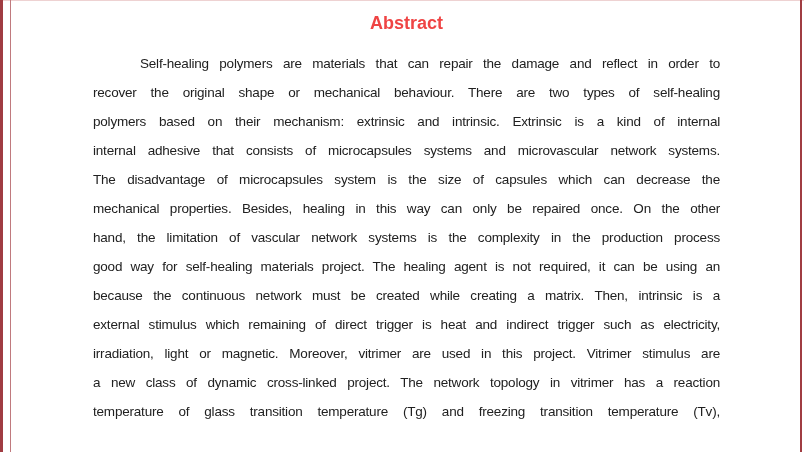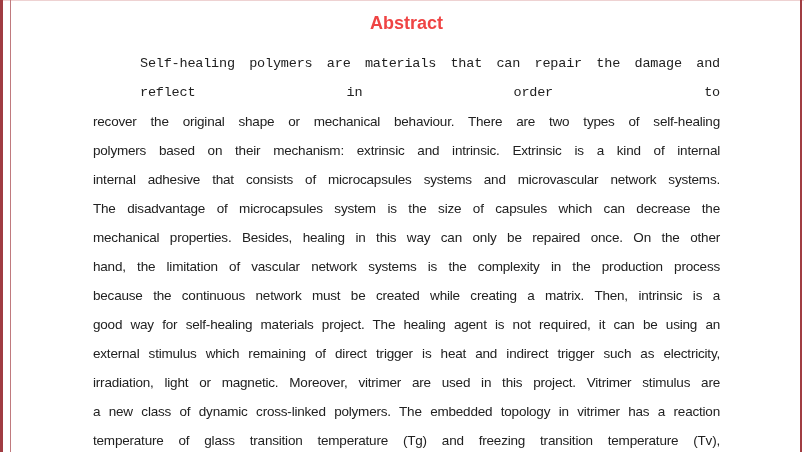--- a/index.html
+++ b/index.html
@@ -66,21 +66,20 @@
     line-height: 29px;
     text-align: justify;
     text-align-last: justify;
     -moz-text-align-last: justify;
     white-space: normal;
     color: #212121;
   }
   .line.indent {
     padding-left: 47px;
     width: 580px;
-    font-family: Liberation Mono, monospace;
   }
 </style>
 </head>
 <body>
 
 <div class="page">
   <div class="border-top"></div>
   <div class="border-left-thick"></div>
   <div class="border-left-thin"></div>
   <div class="border-right"></div>
@@ -88,21 +87,21 @@
   <div class="content">
     <h1 class="title">Abstract</h1>
     <div class="para" id="para">
         <div class="line indent">Self-healing polymers are materials that can repair the damage and reflect in order to</div>
         <div class="line">recover the original shape or mechanical behaviour. There are two types of self-healing</div>
         <div class="line">polymers based on their mechanism: extrinsic and intrinsic. Extrinsic is a kind of internal</div>
         <div class="line">internal adhesive that consists of microcapsules systems and microvascular network systems.</div>
         <div class="line">The disadvantage of microcapsules system is the size of capsules which can decrease the</div>
         <div class="line">mechanical properties. Besides, healing in this way can only be repaired once. On the other</div>
         <div class="line">hand, the limitation of vascular network systems is the complexity in the production process</div>
+        <div class="line">good way for self-healing materials project. The healing agent is not required, it can be using an</div>
         <div class="line">because the continuous network must be created while creating a matrix. Then, intrinsic is a</div>
-        <div class="line">good way for self-healing materials project. The healing agent is not required, it can be using an</div>
         <div class="line">external stimulus which remaining of direct trigger is heat and indirect trigger such as electricity,</div>
         <div class="line">irradiation, light or magnetic. Moreover, vitrimer are used in this project. Vitrimer stimulus are</div>
-        <div class="line">a new class of dynamic cross-linked polymers. The embedded topology in vitrimer has a reaction</div>
+        <div class="line">a new class of dynamic cross-linked project. The network topology in vitrimer has a reaction</div>
         <div class="line">temperature of glass transition temperature (Tg) and freezing transition temperature (Tv),</div>
       </div>
   </div>
 </div>
 
 </body></html>

